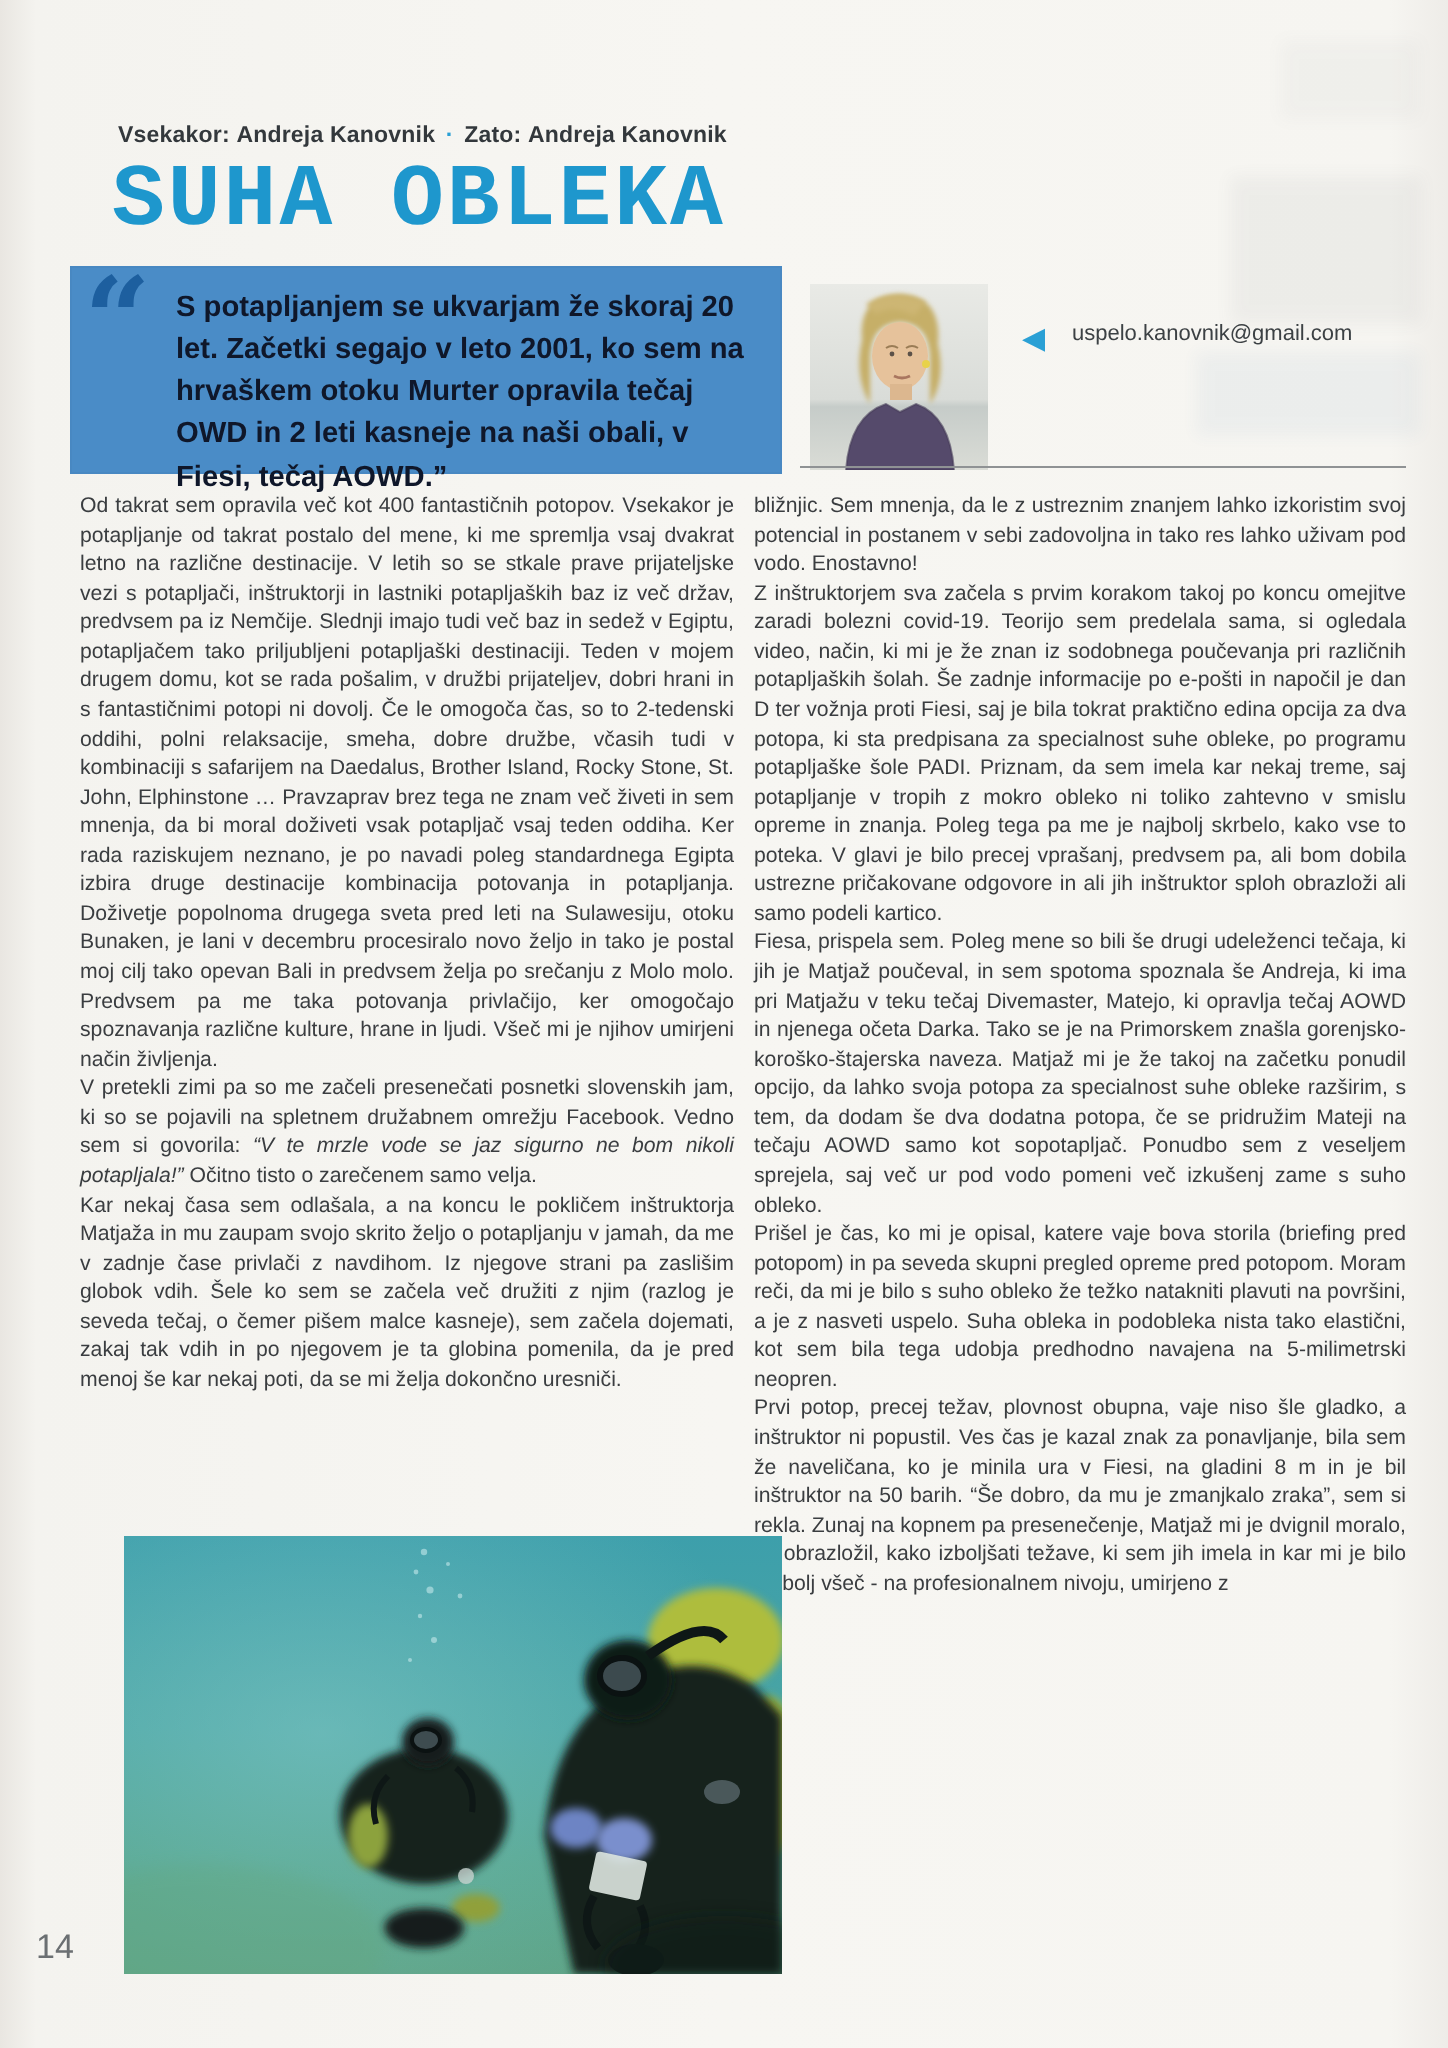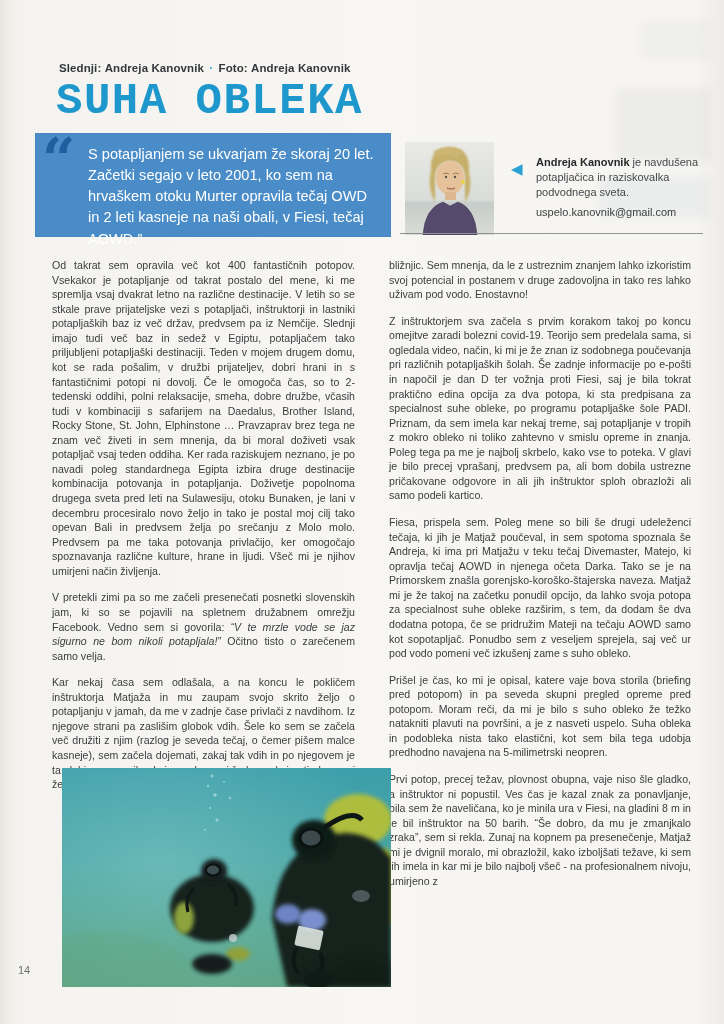--- a/index.html
+++ b/index.html
@@ -13,56 +13,56 @@
   
   .byline{left:59px;top:62px;font-size:11.5px;color:#33383c;letter-spacing:.1px;}
   .byline .lbl{font-weight:600;}
   .byline .nm{font-weight:700;}
   .byline .dot{color:#2aa0d5;font-weight:700;padding:0 2px;}
   
   .title{left:56px;top:79px;font-size:44px;font-weight:800;color:#1e97cd;letter-spacing:1.5px;line-height:1;font-family:Liberation Mono, monospace;}
   
   .quotebox{left:35px;top:133px;width:356px;height:104px;background:#4a8cc7;display:flex;box-shadow:0 0 0 1px rgba(70,130,185,.35) inset;}
   .qmark{flex:0 0 46px;color:#1d5f9f;font-size:58px;font-weight:800;line-height:.95;padding-left:7px;font-family:"DejaVu Serif","Liberation Serif",serif;}
-  .qtext{color:#ffffff;font-weight:400;font-size:14.6px;line-height:1.45;padding:11px 10px 0 0;}
+  .qtext{color:#0f172a;font-weight:700;font-size:14.6px;line-height:1.45;padding:11px 10px 0 0;}
   
   .aphoto{left:405px;top:142px;width:89px;height:93px;overflow:hidden;}
   .atri{left:511px;top:160px;color:#2aa0d5;font-size:15px;}
   .atext{left:536px;top:155px;width:170px;font-size:11px;line-height:1.36;color:#44494d;}
   .atext .nm{font-weight:700;color:#26292c;}
   .aemail{margin-top:5px;color:#3c4144;}
   .divider{left:400px;top:233px;width:303px;height:1px;background:#8f9294;}
   
   .col{font-size:10.6px;line-height:1.376;color:#3a3d40;text-align:justify;}
-  .col p{margin:12px;}
+  .col p{margin:0;}
   .colL{left:40px;top:246px;width:327px;}
   .colR{left:377px;top:246px;width:326px;}
   .iquote{font-style:italic;}
   
   .uwphoto{left:62px;top:768px;width:329px;height:219px;}
   
-  .pagenum{left:18px;top:964px;font-size:11px;color:#6b6f72;}
+  .pagenum{left:18px;top:964px;font-size:17px;color:#6b6f72;}
   
   .ghost{filter:blur(4px);pointer-events:none;}
   .g1{left:615px;top:88px;width:96px;height:74px;background:#5a5f66;opacity:.055;}
   .g2{left:598px;top:176px;width:112px;height:42px;background:#3f6e9e;opacity:.05;}
   .g3{left:640px;top:20px;width:70px;height:40px;background:#6a6f74;opacity:.04;}
 </style>
 </head>
 <body>
 
 <div class="abs ghost g3"></div>
 <div class="abs ghost g1"></div>
 <div class="abs ghost g2"></div>
 
 <div class="abs byline">
-  <span class="lbl">Slednji:</span>
+  <span class="lbl">Vsekakor:</span>
   <span class="nm">Andreja Kanovnik</span>
   <span class="dot">·</span>
-  <span class="lbl">Foto:</span>
+  <span class="lbl">Zato:</span>
   <span class="nm">Andreja Kanovnik</span>
 </div>
 
 <div class="abs title">SUHA OBLEKA</div>
 
 <div class="abs quotebox">
   <div class="qmark">“</div>
   <div class="qtext">S potapljanjem se ukvarjam že skoraj 20 let. Začetki segajo v leto 2001, ko sem na hrvaškem otoku Murter opravila tečaj OWD in 2 leti kasneje na naši obali, v Fiesi, tečaj AOWD.”</div>
 </div>
 
@@ -93,34 +93,33 @@
 
     <rect x="40" y="50" width="11" height="8" fill="#dcb78f"></rect>
     <path d="M18 93 Q20 66 38 60 L45 64 L53 60 Q70 66 72 93 Z" fill="#554a6b"></path>
     <path d="M18 93 Q20 66 38 60 L45 64 L53 60 Q70 66 72 93 Z" fill="none" stroke="#463c59" stroke-width="1" opacity=".6"></path>
   </svg>
 </div>
 
 <div class="abs atri">◀</div>
 
 <div class="abs atext">
-  <div><span class="nm">Andreja Kanovnik</span><span> je navdušena potapljačica in raziskovalka podvodnega sveta.</span></div>
   <div class="aemail">uspelo.kanovnik@gmail.com</div>
 </div>
 
 <div class="abs divider"></div>
 
 <div class="abs col colL">
   <p>Od takrat sem opravila več kot 400 fantastičnih potopov. Vsekakor je potapljanje od takrat postalo del mene, ki me spremlja vsaj dvakrat letno na različne destinacije. V letih so se stkale prave prijateljske vezi s potapljači, inštruktorji in lastniki potapljaških baz iz več držav, predvsem pa iz Nemčije. Slednji imajo tudi več baz in sedež v Egiptu, potapljačem tako priljubljeni potapljaški destinaciji. Teden v mojem drugem domu, kot se rada pošalim, v družbi prijateljev, dobri hrani in s fantastičnimi potopi ni dovolj. Če le omogoča čas, so to 2-tedenski oddihi, polni relaksacije, smeha, dobre družbe, včasih tudi v kombinaciji s safarijem na Daedalus, Brother Island, Rocky Stone, St. John, Elphinstone … Pravzaprav brez tega ne znam več živeti in sem mnenja, da bi moral doživeti vsak potapljač vsaj teden oddiha. Ker rada raziskujem neznano, je po navadi poleg standardnega Egipta izbira druge destinacije kombinacija potovanja in potapljanja. Doživetje popolnoma drugega sveta pred leti na Sulawesiju, otoku Bunaken, je lani v decembru procesiralo novo željo in tako je postal moj cilj tako opevan Bali in predvsem želja po srečanju z Molo molo. Predvsem pa me taka potovanja privlačijo, ker omogočajo spoznavanja različne kulture, hrane in ljudi. Všeč mi je njihov umirjeni način življenja.</p>
   <p><span>V pretekli zimi pa so me začeli presenečati posnetki slovenskih jam, ki so se pojavili na spletnem družabnem omrežju Facebook. Vedno sem si govorila: </span><span class="iquote">“V te mrzle vode se jaz sigurno ne bom nikoli potapljala!”</span><span> Očitno tisto o zarečenem samo velja.</span></p>
   <p>Kar nekaj časa sem odlašala, a na koncu le pokličem inštruktorja Matjaža in mu zaupam svojo skrito željo o potapljanju v jamah, da me v zadnje čase privlači z navdihom. Iz njegove strani pa zaslišim globok vdih. Šele ko sem se začela več družiti z njim (razlog je seveda tečaj, o čemer pišem malce kasneje), sem začela dojemati, zakaj tak vdih in po njegovem je ta globina pomenila, da je pred menoj še kar nekaj poti, da se mi želja dokončno uresniči.</p>
 </div>
 
 <div class="abs col colR">
-  <p>bližnjic. Sem mnenja, da le z ustreznim znanjem lahko izkoristim svoj potencial in postanem v druge zadovoljna in tako res lahko uživam pod vodo. Enostavno!</p>
+  <p>bližnjic. Sem mnenja, da le z ustreznim znanjem lahko izkoristim svoj potencial in postanem v sebi zadovoljna in tako res lahko uživam pod vodo. Enostavno!</p>
   <p>Z inštruktorjem sva začela s prvim korakom takoj po koncu omejitve zaradi bolezni covid-19. Teorijo sem predelala sama, si ogledala video, način, ki mi je že znan iz sodobnega poučevanja pri različnih potapljaških šolah. Še zadnje informacije po e-pošti in napočil je dan D ter vožnja proti Fiesi, saj je bila tokrat praktično edina opcija za dva potopa, ki sta predpisana za specialnost suhe obleke, po programu potapljaške šole PADI. Priznam, da sem imela kar nekaj treme, saj potapljanje v tropih z mokro obleko ni toliko zahtevno v smislu opreme in znanja. Poleg tega pa me je najbolj skrbelo, kako vse to poteka. V glavi je bilo precej vprašanj, predvsem pa, ali bom dobila ustrezne pričakovane odgovore in ali jih inštruktor sploh obrazloži ali samo podeli kartico.</p>
   <p>Fiesa, prispela sem. Poleg mene so bili še drugi udeleženci tečaja, ki jih je Matjaž poučeval, in sem spotoma spoznala še Andreja, ki ima pri Matjažu v teku tečaj Divemaster, Matejo, ki opravlja tečaj AOWD in njenega očeta Darka. Tako se je na Primorskem znašla gorenjsko-koroško-štajerska naveza. Matjaž mi je že takoj na začetku ponudil opcijo, da lahko svoja potopa za specialnost suhe obleke razširim, s tem, da dodam še dva dodatna potopa, če se pridružim Mateji na tečaju AOWD samo kot sopotapljač. Ponudbo sem z veseljem sprejela, saj več ur pod vodo pomeni več izkušenj zame s suho obleko.</p>
   <p>Prišel je čas, ko mi je opisal, katere vaje bova storila (briefing pred potopom) in pa seveda skupni pregled opreme pred potopom. Moram reči, da mi je bilo s suho obleko že težko natakniti plavuti na površini, a je z nasveti uspelo. Suha obleka in podobleka nista tako elastični, kot sem bila tega udobja predhodno navajena na 5-milimetrski neopren.</p>
   <p>Prvi potop, precej težav, plovnost obupna, vaje niso šle gladko, a inštruktor ni popustil. Ves čas je kazal znak za ponavljanje, bila sem že naveličana, ko je minila ura v Fiesi, na gladini 8 m in je bil inštruktor na 50 barih. “Še dobro, da mu je zmanjkalo zraka”, sem si rekla. Zunaj na kopnem pa presenečenje, Matjaž mi je dvignil moralo, mi obrazložil, kako izboljšati težave, ki sem jih imela in kar mi je bilo najbolj všeč - na profesionalnem nivoju, umirjeno z</p>
 </div>
 
 <div class="abs uwphoto">
   <svg width="329" height="219" viewBox="0 0 329 219" xmlns="http://www.w3.org/2000/svg">
     <defs>
       <linearGradient id="wbg" x1="0" y1="0" x2="0" y2="1">

